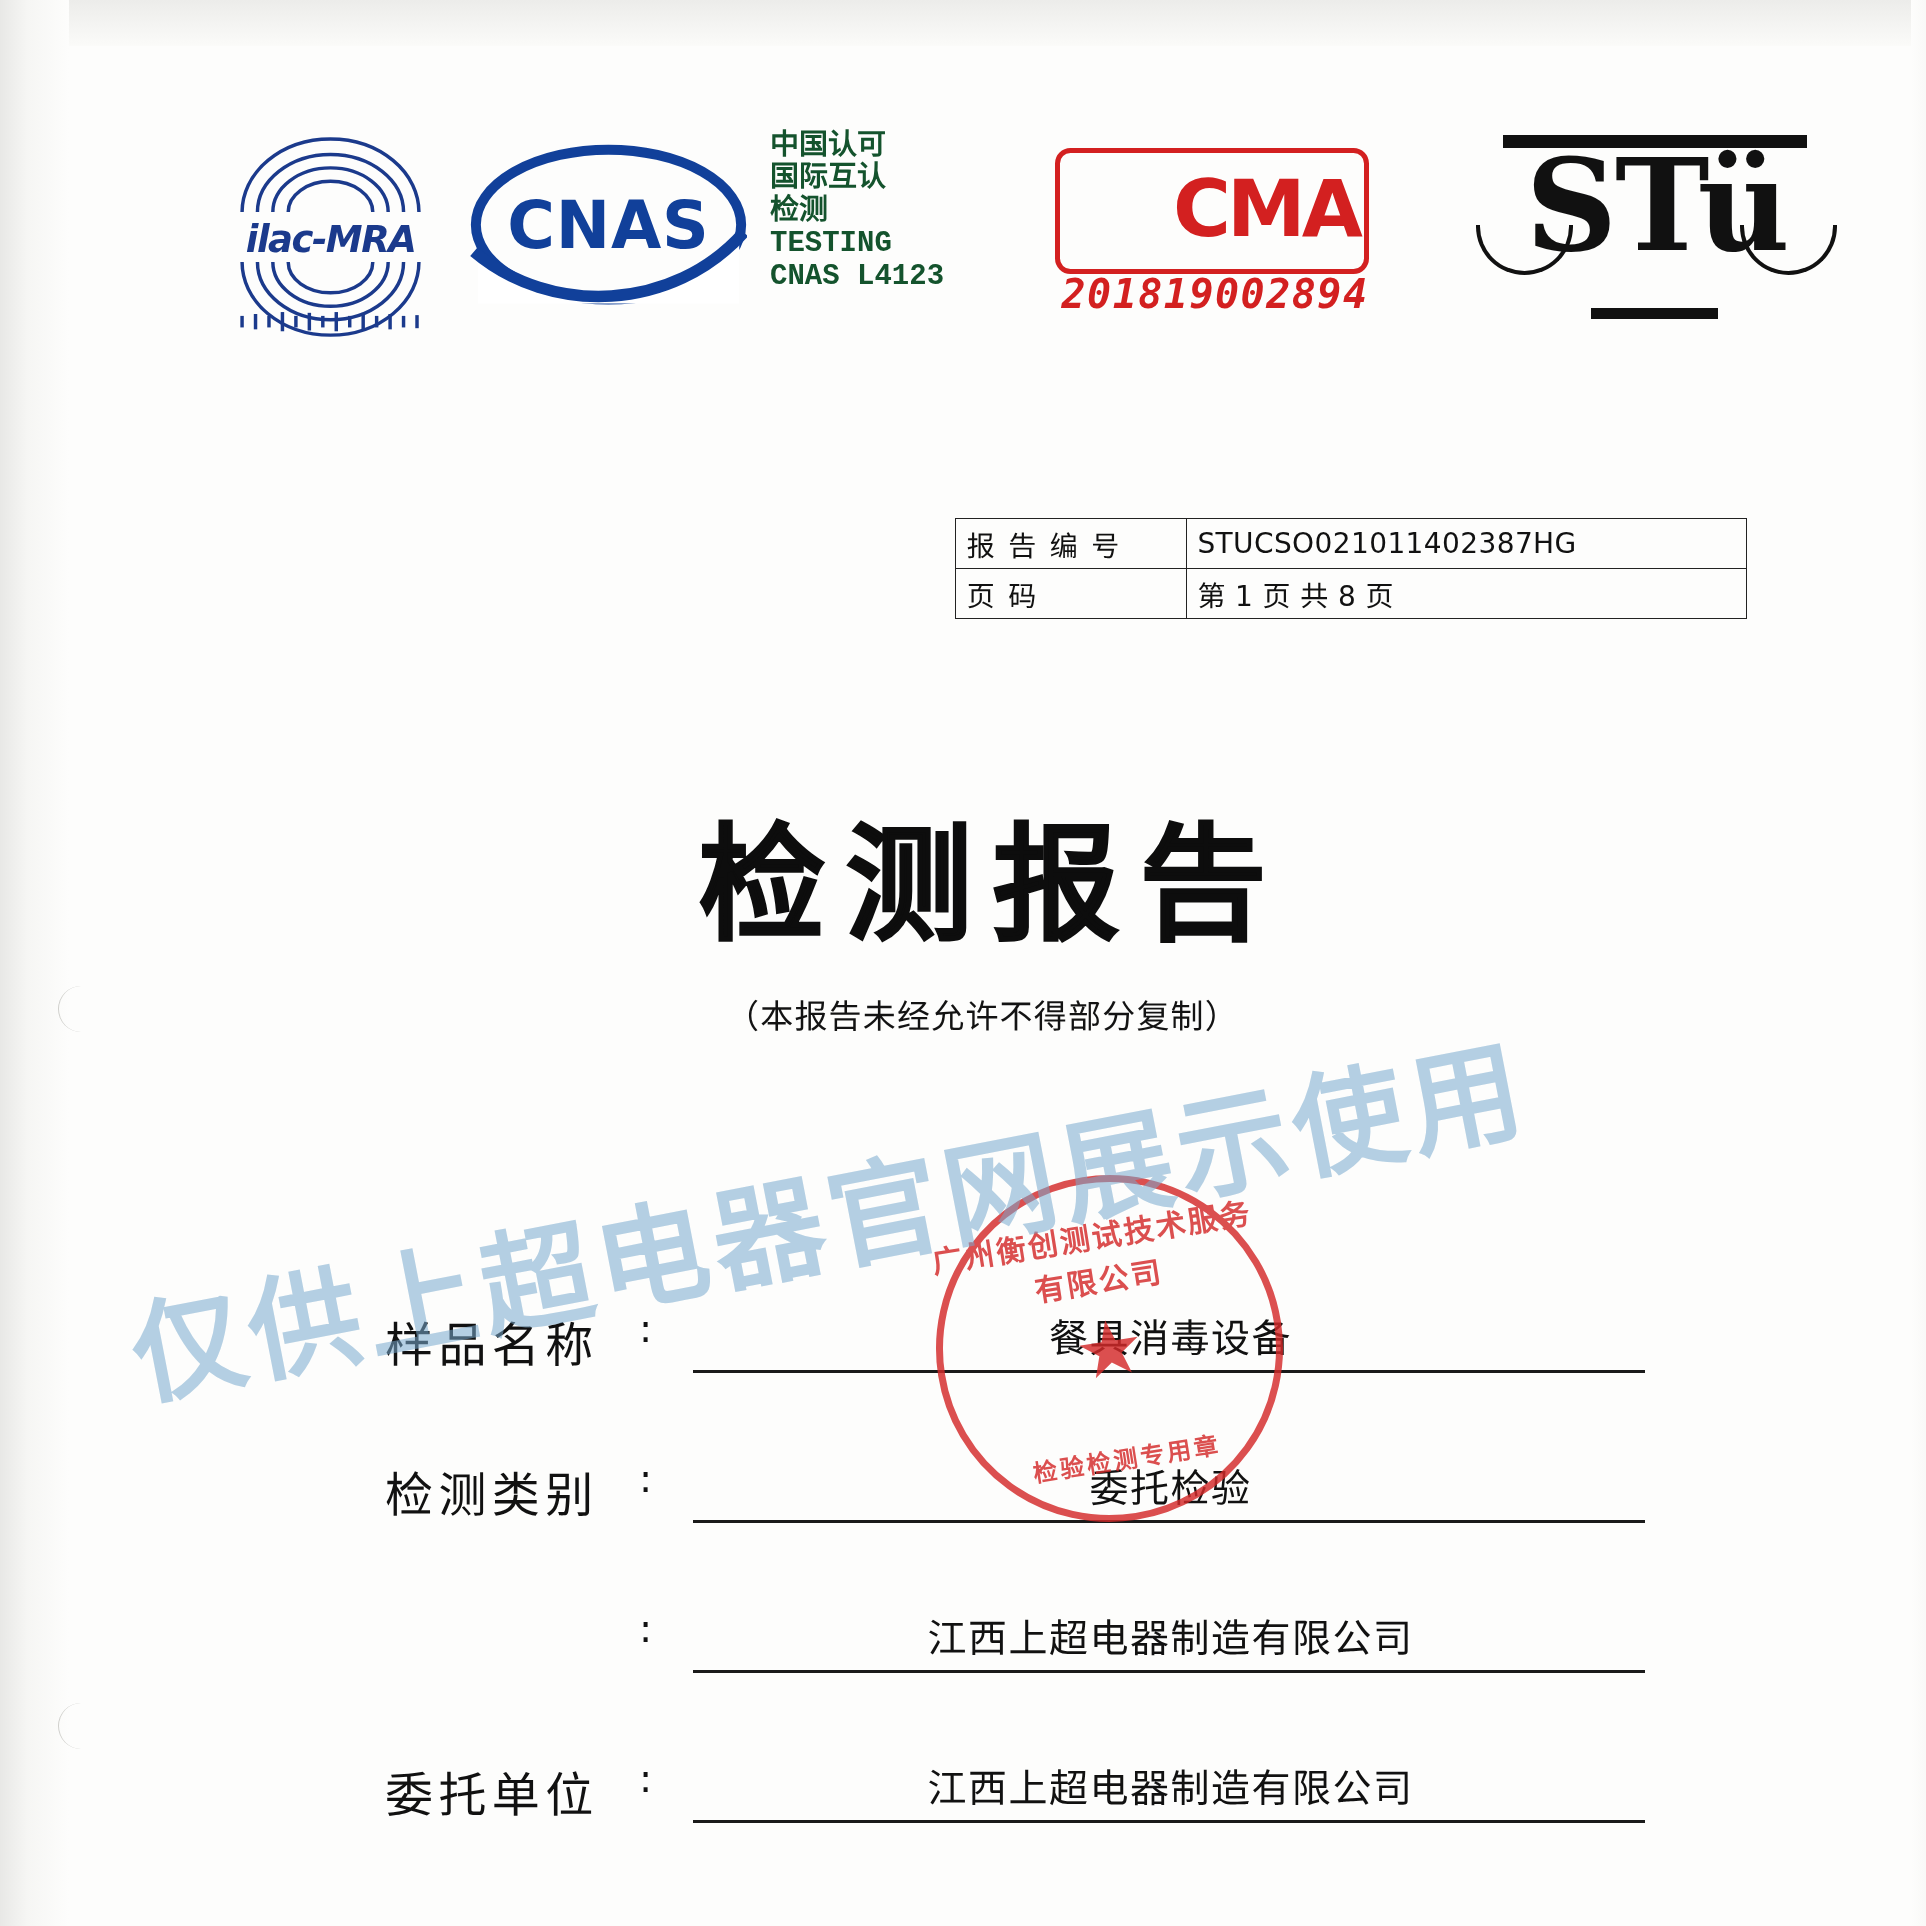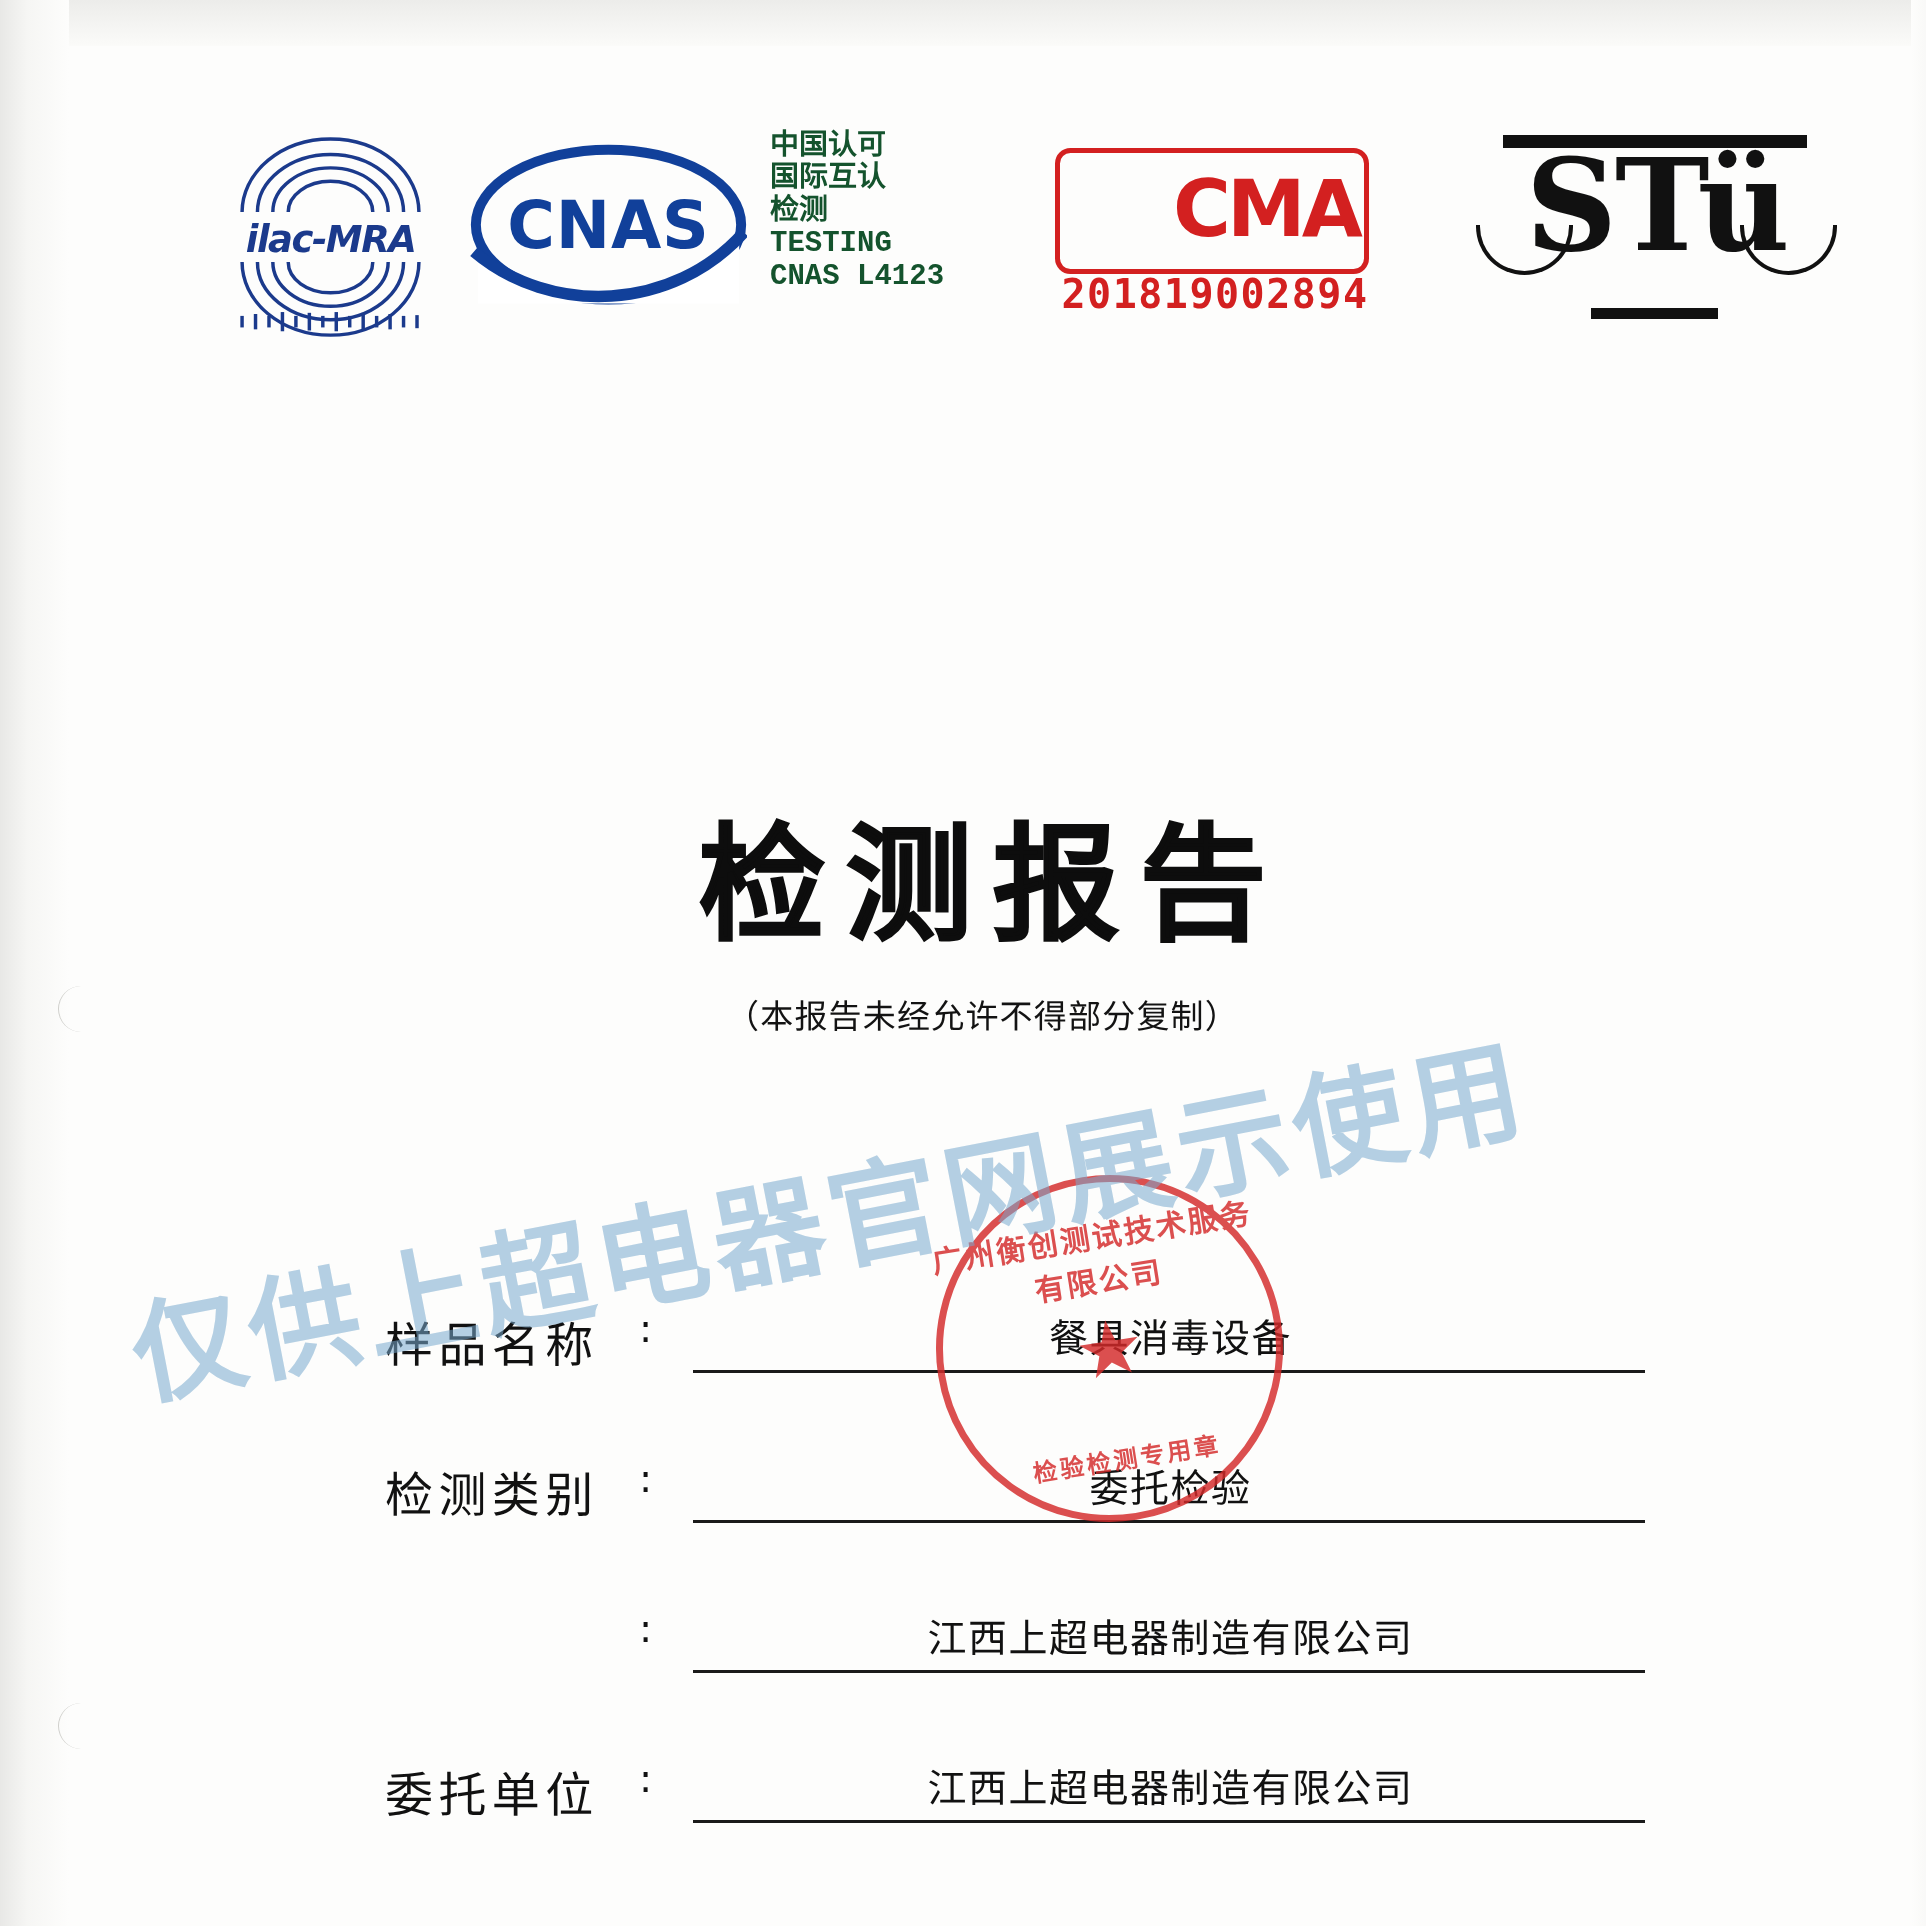--- a/index.html
+++ b/index.html
@@ -106,21 +106,21 @@
     text-align: right;
     font-family: "DejaVu Sans", sans-serif;
     font-weight: bold; font-size: 79px;
     color: #d32020; letter-spacing: -3.9px;
   }
   .cma-num {
     position: absolute; left: 0; top: 123px; width: 320px;
     text-align: center;
     font-family: "DejaVu Sans Mono", monospace;
     font-weight: bold; font-size: 40px;
-    color: #d32020; letter-spacing: 1.5px;
+    color: #d32020; letter-spacing: 1.5px; font-style: italic;
   }
 
   
   .logo-stu { left: 1264px; top: 0px; width: 385px; height: 223px; }
   .stu-top-bar {
     position: absolute; left: 39px; top: 7.7px; width: 304px; height: 13px;
     background: #111;
   }
   .stu-word {
     position: absolute; left: 0; top: 15.4px; width: 385px;
@@ -354,20 +354,32 @@
     <div class="logo logo-stu">
       <div class="stu-top-bar"></div>
       <div class="stu-scale-l"></div>
       <div class="stu-scale-r"></div>
       <div class="stu-word">STü</div>
       <div class="stu-base"></div>
     </div>
 
   </div>
 
+  <table class="idtable">
+    <tbody>
+        <tr>
+      <td class="label">报 告 编 号</td>
+      <td class="value">STUCSO021011402387HG</td>
+    </tr>
+    <tr>
+      <td class="label">页  码</td>
+      <td class="value">第 1 页 共 8 页</td>
+    </tr>
+  </tbody>
+    </table>
 
   <div class="doc-title">检测报告</div>
   <div class="doc-subtitle">（本报告未经允许不得部分复制）</div>
 
   <div class="fields">
 
     <div class="field-row">
       <span class="field-label">样品名称</span>
       <span class="field-colon">:</span>
       <span class="field-value">餐具消毒设备</span>

